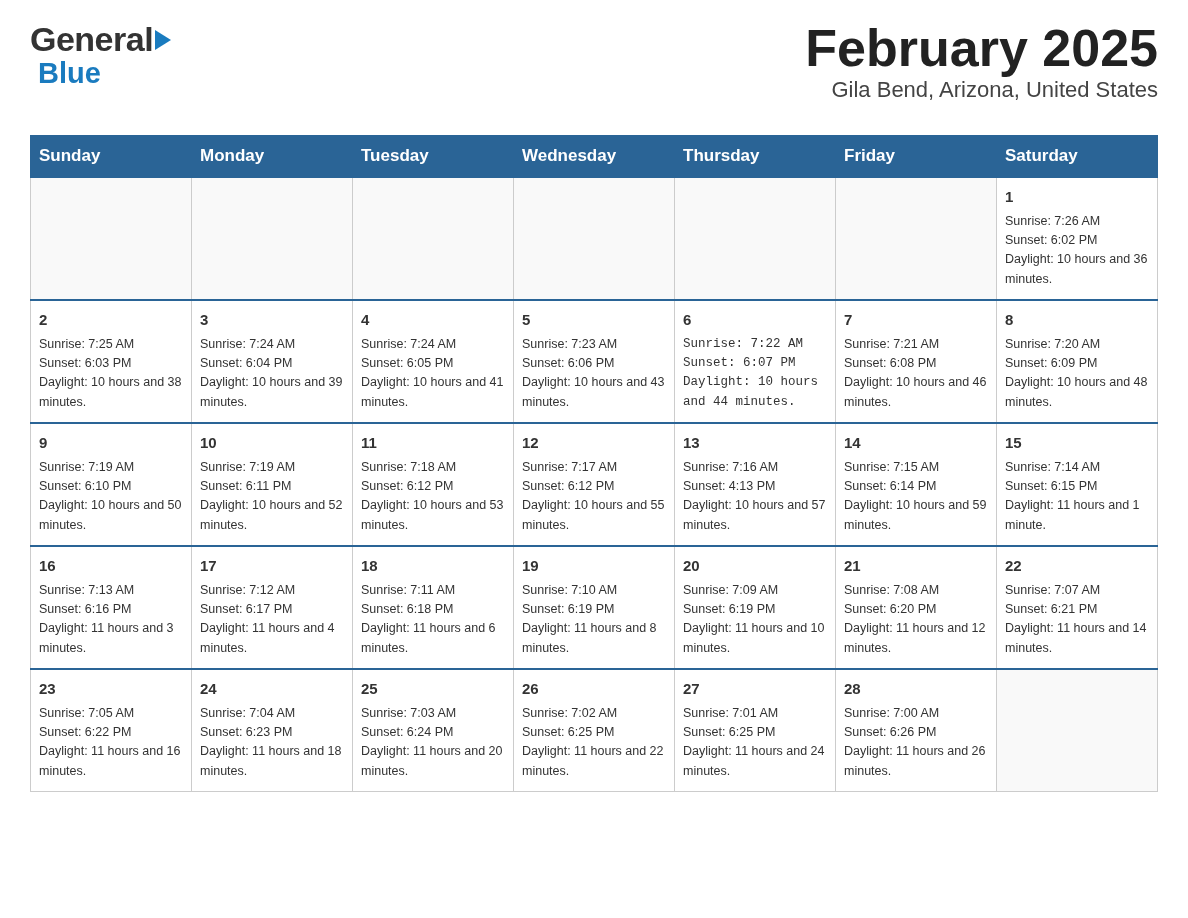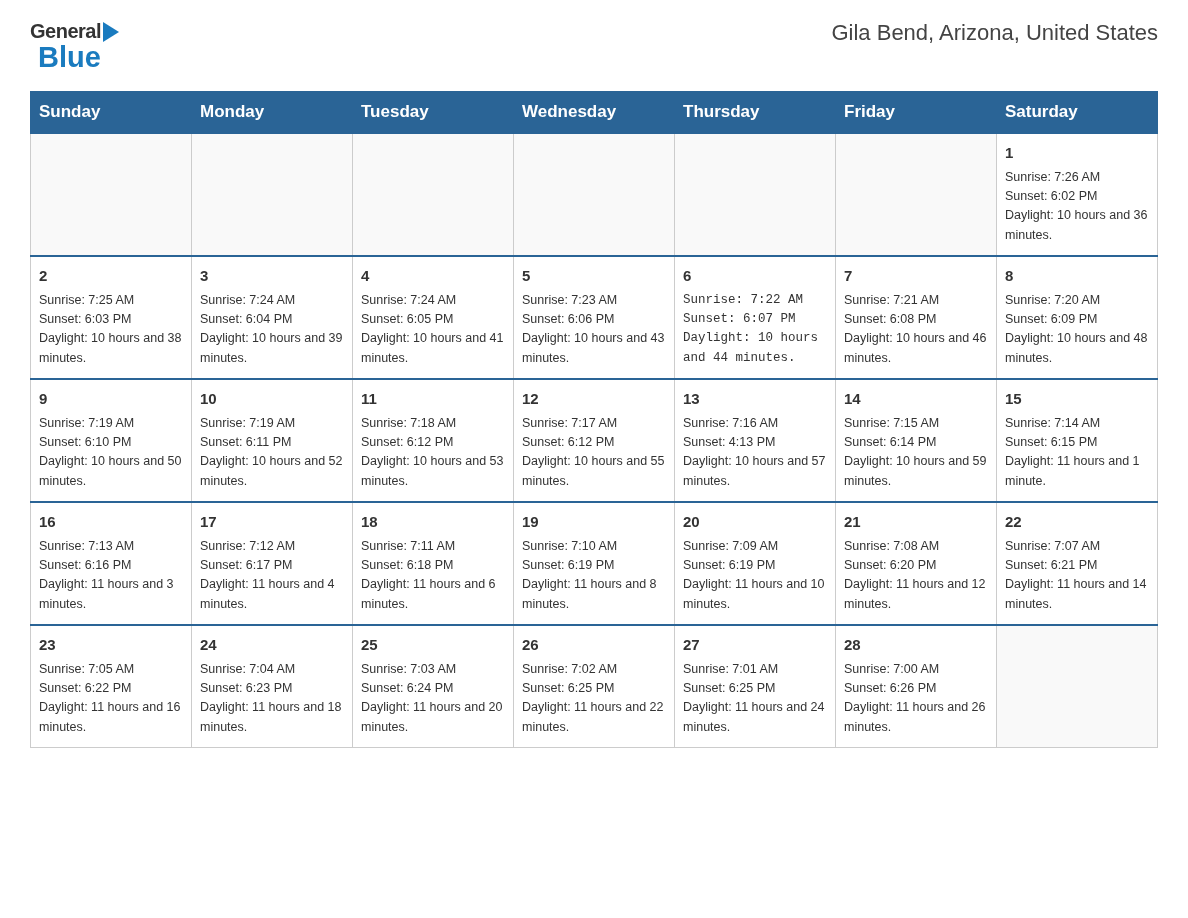--- a/index.html
+++ b/index.html
@@ -27,21 +27,21 @@
     }
     .title-block h2 {
       font-size: 22px;
       font-weight: normal;
       color: #444;
       margin-top: 0;
     }
     .calendar {
       width: 100%;
       border-collapse: collapse;
-      margin-top: 17px;
+      margin-top: 32px;
       padding-left: 13px;
     }
     .calendar thead tr th {
       background-color: #2a6496;
       color: #fff;
       font-size: 17px;
       font-weight: bold;
       padding: 10px 8px;
       text-align: left;
       border: 1px solid #2a6496;
@@ -76,21 +76,21 @@
     .logo-wrapper {
       display: flex;
       flex-direction: column;
       align-items: flex-start;
     }
     .logo-top-line {
       display: flex;
       align-items: center;
     }
     .logo-text-general {
-      font-size: 20px;
+      font-size: 34px;
       font-weight: bold;
       color: #333;
       letter-spacing: -0.5px;
     }
     .logo-arrow {
       display: inline-block;
       width: 0;
       height: 0;
       border-top: 10px solid transparent;
       border-bottom: 10px solid transparent;
@@ -111,20 +111,21 @@
 
 <div class="header-row">
   <div class="logo-wrapper">
     <div class="logo-top-line">
       <span class="logo-text-general">General</span>
       <span class="logo-arrow"></span>
     </div>
     <span class="logo-text-blue">Blue</span>
   </div>
   <div class="title-block">
+    <h1>February 2025</h1>
     <h2>Gila Bend, Arizona, United States</h2>
   </div>
 </div>
 
 <table class="calendar">
   <thead>
     <tr>
     <th>Sunday</th>
         <th>Monday</th>
         <th>Tuesday</th>

